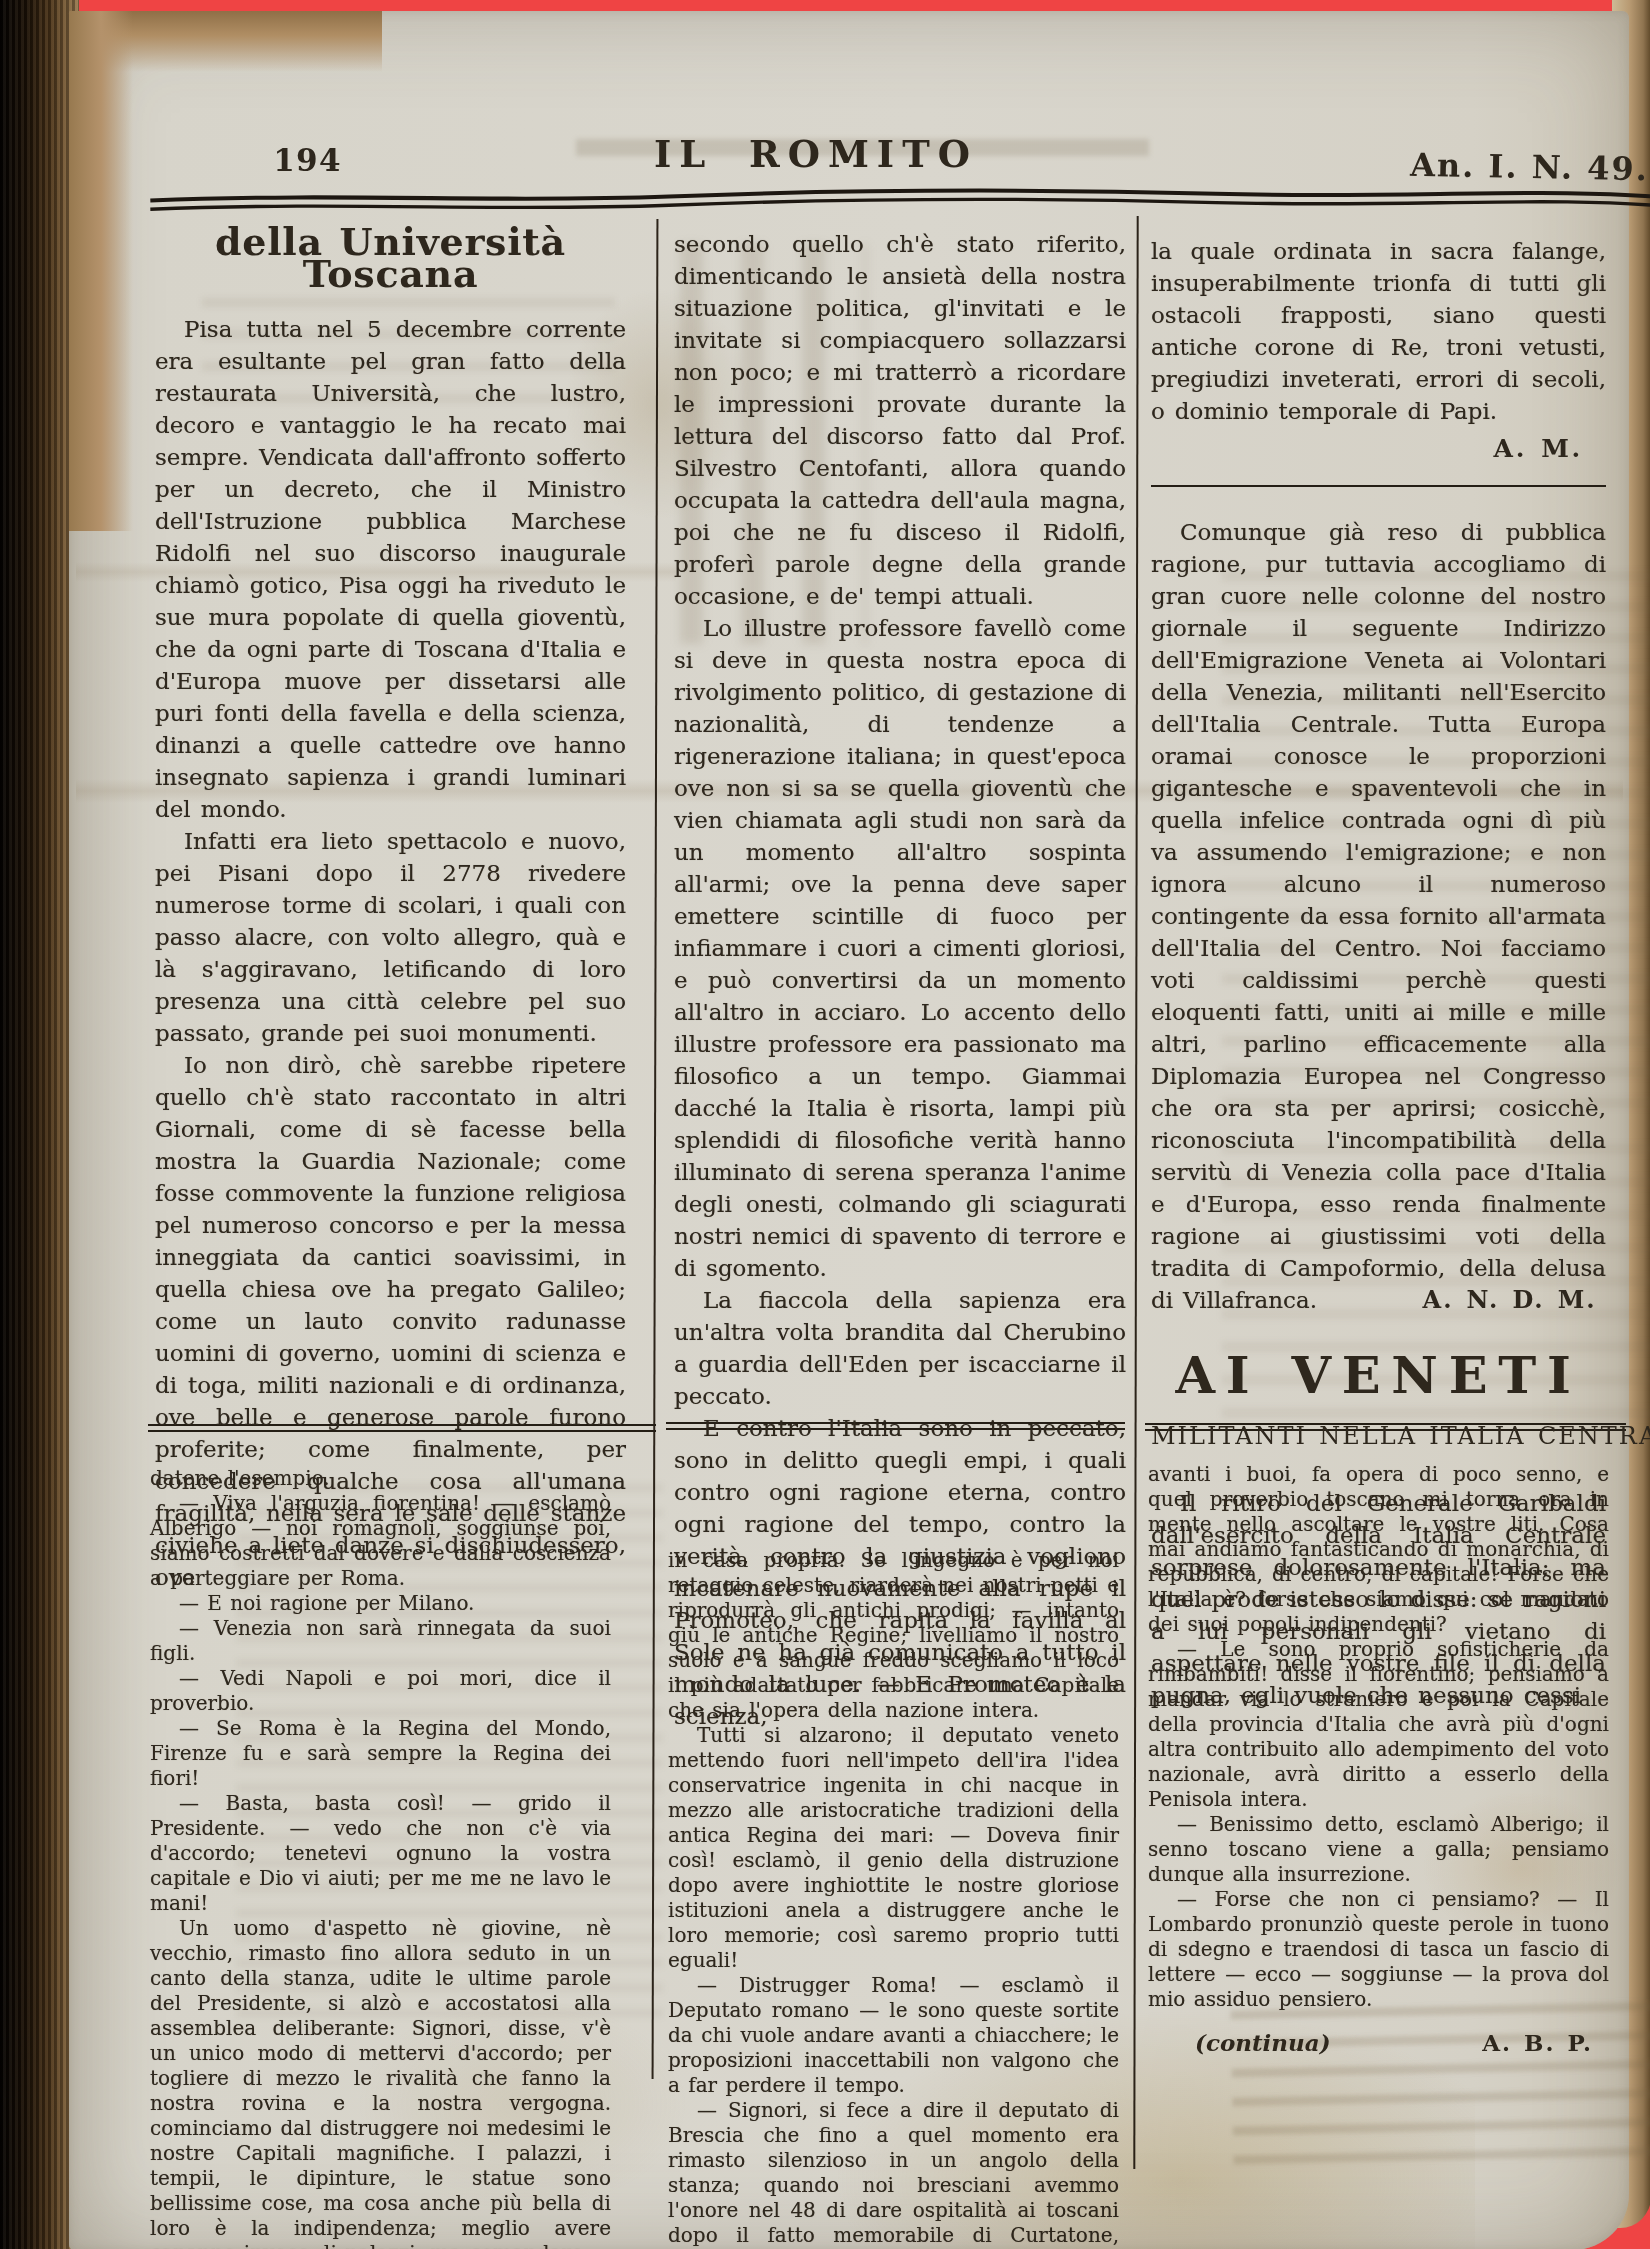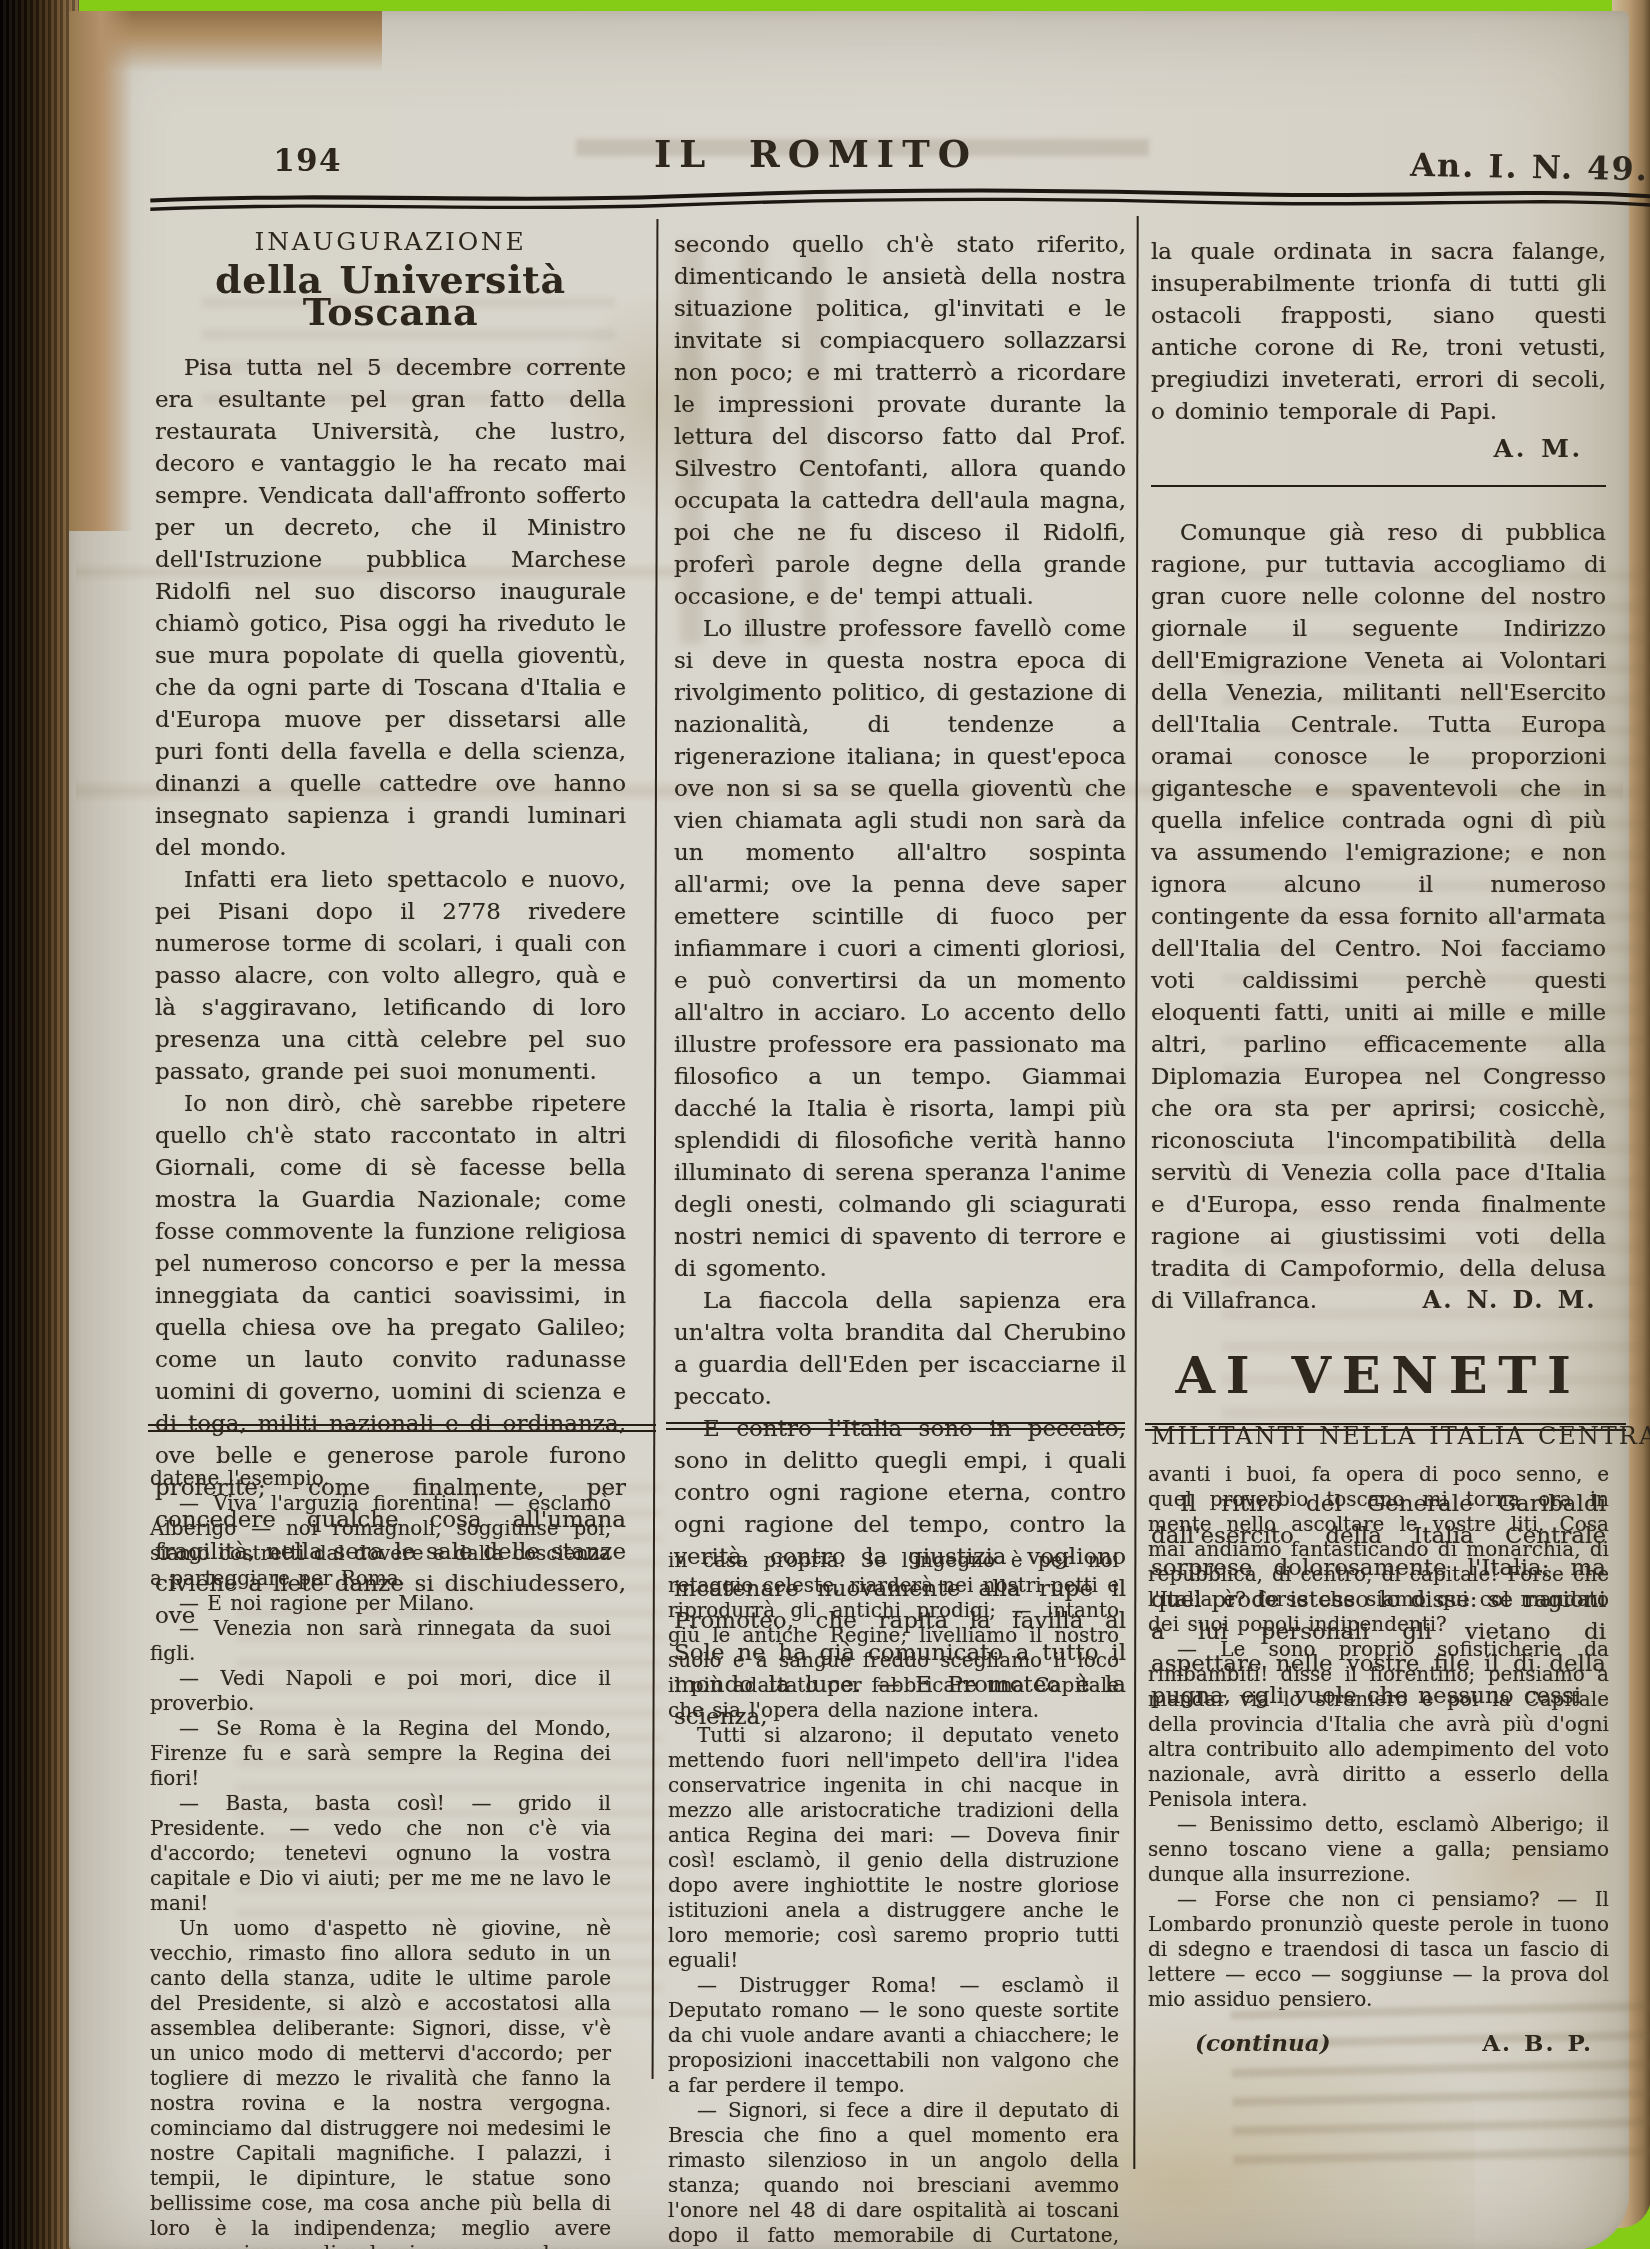--- a/index.html
+++ b/index.html
@@ -1,16 +1,16 @@
 <!DOCTYPE html>
 <html style="font-size:10.7px"><head>
 <meta charset="utf-8">
 <style>
   html,body{margin:0;padding:0;background:#0a0705;}
-  .screenshot{position:relative;width:1651px;height:2250px;background:#84cc16;overflow:hidden;
+  .screenshot{position:relative;width:1651px;height:2250px;background:#ef4444;overflow:hidden;
     font-family:"DejaVu Serif","Liberation Serif",serif;color:#2e271d;}
 
   
   .edge-left{position:absolute;left:0;top:0;width:79px;height:2250px;
     background:
       repeating-linear-gradient(90deg, rgba(0,0,0,0.28) 0 3.3px, rgba(255,245,220,0.05) 3.3px 6px),
       linear-gradient(90deg,#050302 0%,#1d1207 34%,#4a3319 62%,#7c5f3a 84%,#9b7c52 100%);}
   .edge-right{position:absolute;left:1612px;top:0;width:39px;height:2228px;
     background:linear-gradient(90deg,#cdbb97 0%,#b89a72 45%,#8f7450 80%,#5c4627 100%);
     border-radius:0 0 31px 0;}
@@ -142,21 +142,20 @@
       <path d="M2,45 C 300,33 520,49 780,39 S 1300,27 1600,35 S 2100,23 2306,43" fill="none" stroke="#1d1711" stroke-width="5"></path>
     </svg>
 
     <div class="vdiv vdiv1"></div>
     <div class="vdiv vdiv2"></div>
     <div class="drule srule1"></div>
     <div class="drule srule2"></div>
     <div class="drule srule3"></div>
 
     <div class="col tcol tcol1">
-      <h2 class="h-small">INAUGURAZIONE</h2>
       <h1 class="h-large">della Università Toscana</h1>
       <p class="p">Pisa tutta nel 5 decembre corrente era esultante pel gran fatto della restaurata Università, che lustro, decoro e vantaggio le ha recato mai sempre. Vendicata dall'affronto sofferto per un decreto, che il Ministro dell'Istruzione pubblica Marchese Ridolfi nel suo discorso inaugurale chiamò gotico, Pisa oggi ha riveduto le sue mura popolate di quella gioventù, che da ogni parte di Toscana d'Italia e d'Europa muove per dissetarsi alle puri fonti della favella e della scienza, dinanzi a quelle cattedre ove hanno insegnato sapienza i grandi luminari del mondo.</p>
       <p class="p">Infatti era lieto spettacolo e nuovo, pei Pisani dopo il 2778 rivedere numerose torme di scolari, i quali con passo alacre, con volto allegro, quà e là s'aggiravano, letificando di loro presenza una città celebre pel suo passato, grande pei suoi monumenti.</p>
       <p class="p">Io non dirò, chè sarebbe ripetere quello ch'è stato raccontato in altri Giornali, come di sè facesse bella mostra la Guardia Nazionale; come fosse commovente la funzione religiosa pel numeroso concorso e per la messa inneggiata da cantici soavissimi, in quella chiesa ove ha pregato Galileo; come un lauto convito radunasse uomini di governo, uomini di scienza e di toga, militi nazionali e di ordinanza, ove belle e generose parole furono proferite; come finalmente, per concedere qualche cosa all'umana fragilità, nella sera le sale delle stanze civiehe a liete danze si dischiudessero, ove</p>
     </div>
 
     <div class="col tcol tcol2">
       <p class="p noindent">secondo quello ch'è stato riferito, dimenticando le ansietà della nostra situazione politica, gl'invitati e le invitate si compiacquero sollazzarsi non poco; e mi tratterrò a ricordare le impressioni provate durante la lettura del discorso fatto dal Prof. Silvestro Centofanti, allora quando occupata la cattedra dell'aula magna, poi che ne fu disceso il Ridolfi, proferì parole degne della grande occasione, e de' tempi attuali.</p>
       <p class="p">Lo illustre professore favellò come si deve in questa nostra epoca di rivolgimento politico, di gestazione di nazionalità, di tendenze a rigenerazione italiana; in quest'epoca ove non si sa se quella gioventù che vien chiamata agli studi non sarà da un momento all'altro sospinta all'armi; ove la penna deve saper emettere scintille di fuoco per infiammare i cuori a cimenti gloriosi, e può convertirsi da un momento all'altro in acciaro. Lo accento dello illustre professore era passionato ma filosofico a un tempo. Giammai dacché la Italia è risorta, lampi più splendidi di filosofiche verità hanno illuminato di serena speranza l'anime degli onesti, colmando gli sciagurati nostri nemici di spavento di terrore e di sgomento.</p>
       <p class="p">La fiaccola della sapienza era un'altra volta brandita dal Cherubino a guardia dell'Eden per iscacciarne il peccato.</p>

